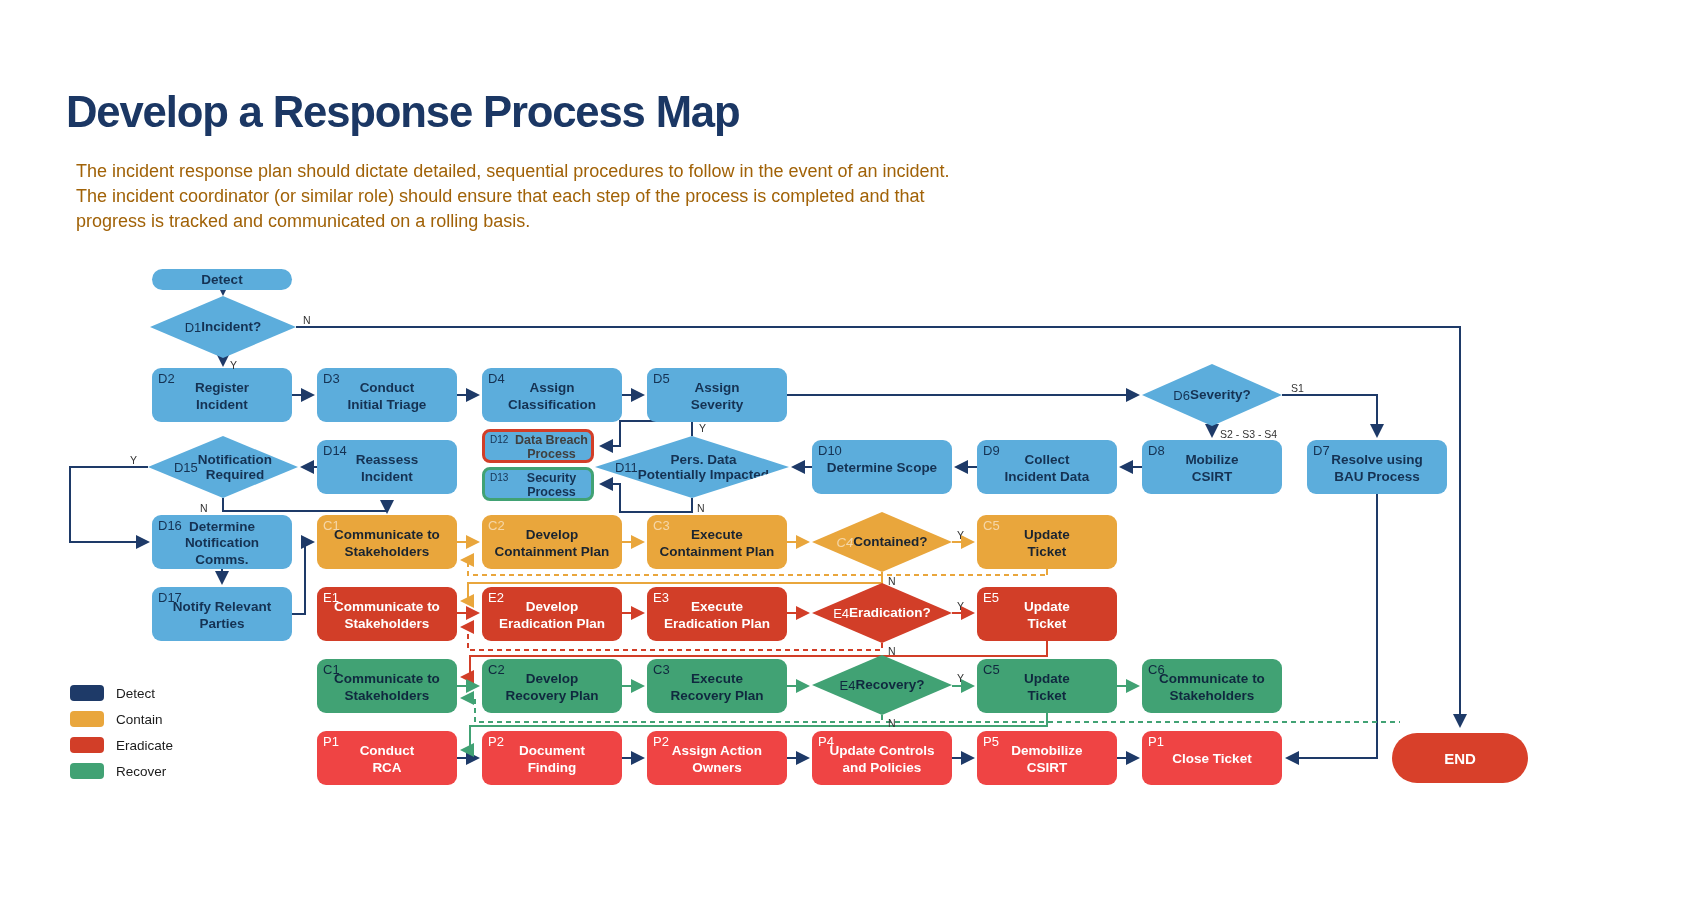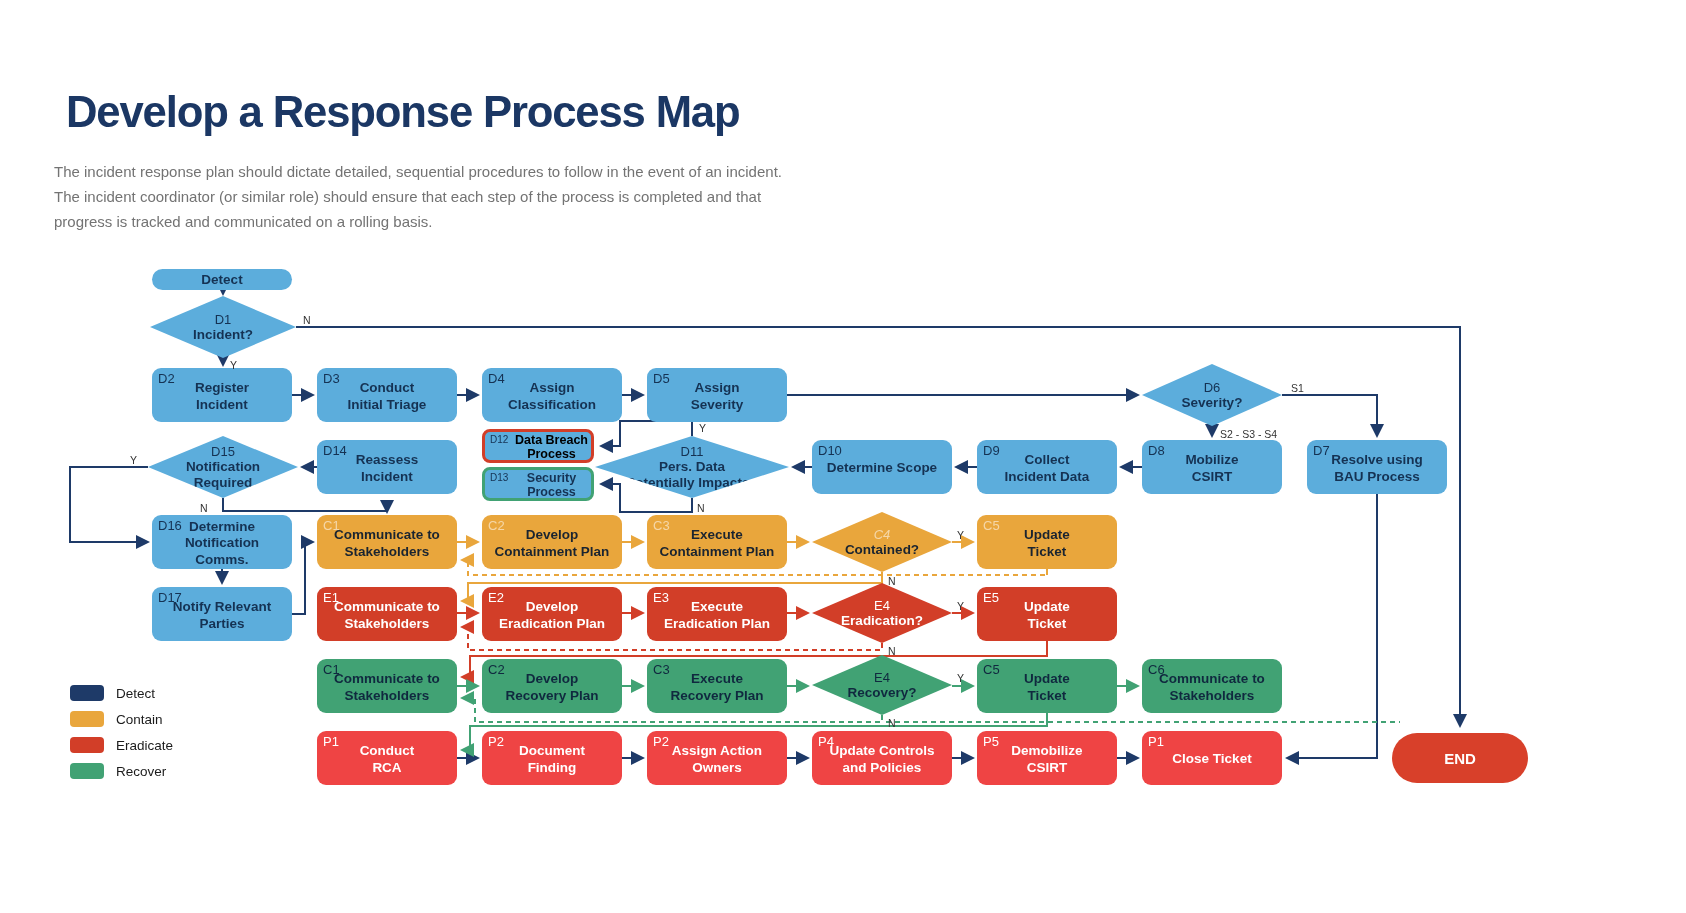--- a/index.html
+++ b/index.html
@@ -3,21 +3,21 @@
 <meta charset="utf-8">
 <style>
   html,body{margin:0;padding:0;background:#fff;}
   .canvas{position:relative;width:1686px;height:913px;background:#ffffff;overflow:hidden;
           font-family:"Liberation Sans",sans-serif;}
   
   .excerpt{position:absolute;top:19px;right:156px;text-align:right;color:#CE4265;
            font-weight:bold;font-size:13.5px;line-height:17.5px;}
   .title{position:absolute;left:66px;top:86px;color:#1B3764;font-weight:800;
          font-size:45px;letter-spacing:-1.2px;transform:scaleX(.97);transform-origin:left;}
-  .intro{position:absolute;left:54px;top:159px;color:#737373;font-size:15px;line-height:25px;}
+  .intro{position:absolute;left:76px;top:159px;color:#a16207;font-size:18px;line-height:25px;}
   
   .flow{position:absolute;inset:0;}
   svg.wires{position:absolute;inset:0;pointer-events:none;}
   
   .node{position:absolute;width:140px;height:54px;border-radius:9px;}
   .node .code{position:absolute;top:3px;left:6px;font-size:13px;}
   .node .label{position:absolute;inset:0;display:flex;align-items:center;justify-content:center;
                text-align:center;font-weight:bold;font-size:13.5px;line-height:1.2;
                white-space:pre-line;padding-top:3px;}
   .blue{background:#5CADDC;}   .blue .code{color:#153253;}   .blue .label{color:#153253;}
@@ -25,21 +25,21 @@
   .red{background:#D23E28;}    .red .code{color:#fff;}       .red .label{color:#fff;}
   .green{background:#41A274;}  .green .code{color:#10293F;}  .green .label{color:#10293F;}
   .navy{background:#ef4444;}   .navy .code{color:#fff;}      .navy .label{color:#fff;}
   .small{height:34px;border-radius:8px;background:#5CADDC;box-sizing:border-box;}
   .small .code{top:2px;left:5px;font-size:10px;}
   .small .label{font-size:12.5px;line-height:1.12;padding-left:27px;padding-top:1px;}
   .border-red{border:3px solid #D23E28;}
   .border-green{border:3px solid #41A274;}
   
   .diamond{position:absolute;clip-path:polygon(50% 0,100% 50%,50% 100%,0 50%);
-           display:flex;flex-direction:column;align-items:center;justify-content:center;text-align:center;}
+           display:flex;align-items:center;justify-content:center;text-align:center;}
   .diamond .code{font-size:13px;}
   .diamond .label{font-weight:bold;font-size:13.5px;line-height:1.12;white-space:pre-line;}
   .d-blue{background:#5CADDC;}  .d-blue .code,.d-blue .label{color:#153253;}
   .d-orange{background:#E9A63C;}.d-orange .code{color:rgba(255,255,255,.55);font-style:italic;} .d-orange .label{color:#1A2430;}
   .d-red{background:#D23E28;}   .d-red .code,.d-red .label{color:#fff;}
   .d-green{background:#41A274;} .d-green .code,.d-green .label{color:#10293F;}
   
   .pill{position:absolute;display:flex;align-items:center;justify-content:center;
         font-weight:bold;border-radius:12px;}
   .pill.start{left:152px;top:269px;width:140px;height:21px;background:#5CADDC;color:#153253;font-size:13.5px;}
@@ -196,21 +196,21 @@
       <span class="code">D9</span>
       <span class="label">Collect
 Incident Data</span>
     </div>
     <div class="node blue" style="left:812px;top:440px">
       <span class="code">D10</span>
       <span class="label">Determine Scope</span>
     </div>
     <div class="node small border-red" style="left:482px;top:429px;width:112px">
       <span class="code" style="color:#153253">D12</span>
-      <span class="label" style="color:#000000">Data Breach
+      <span class="label" style="color:#404040">Data Breach
 Process</span>
     </div>
     <div class="node small border-green" style="left:482px;top:467px;width:112px">
       <span class="code" style="color:#153253">D13</span>
       <span class="label" style="color:#153253">Security
 Process</span>
     </div>
     <div class="node blue" style="left:317px;top:440px">
       <span class="code">D14</span>
       <span class="label">Reassess

